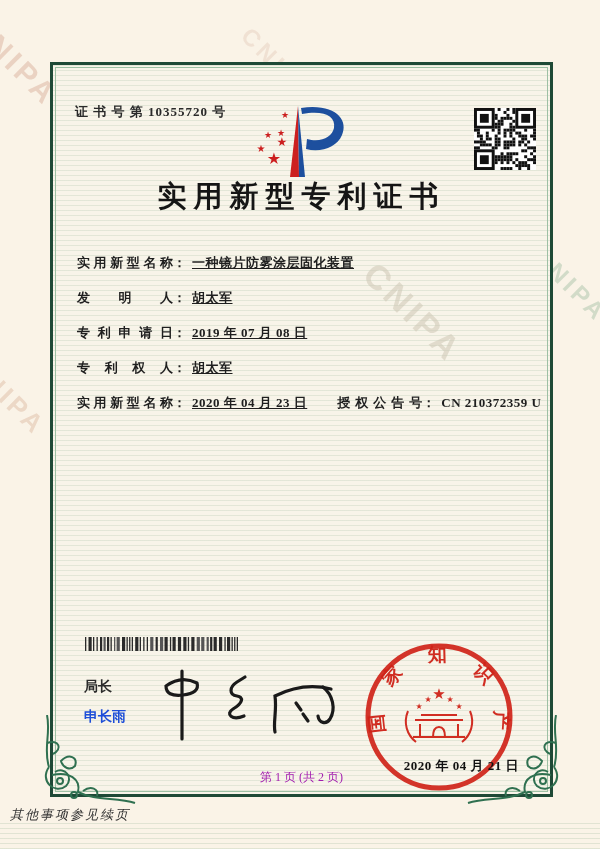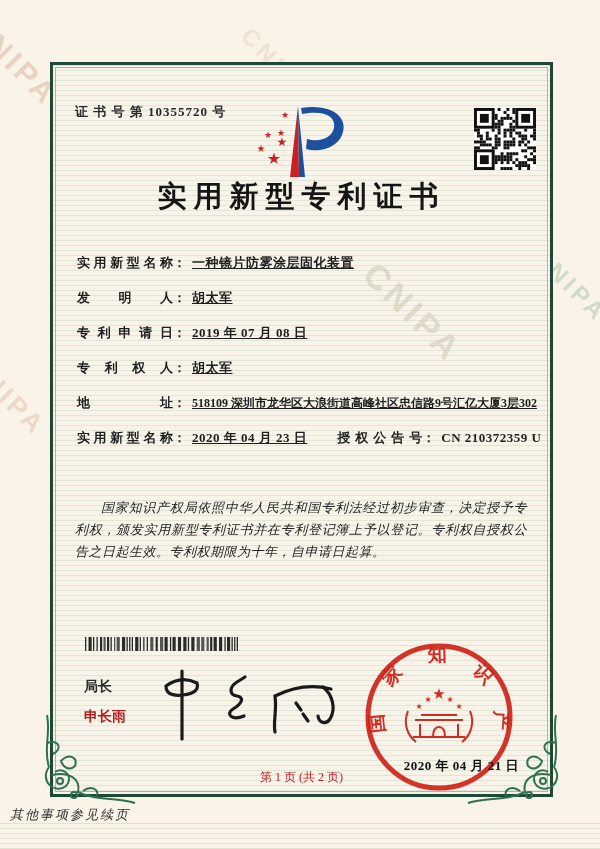--- a/index.html
+++ b/index.html
@@ -50,29 +50,29 @@
   .body-text{position:absolute;left:22px;top:432px;width:452px;font-size:13px;
              font-style:italic;color:#242424;line-height:22px;text-align:justify;
              letter-spacing:0.5px;}
   .body-text p{margin:0;text-indent:2em;}
 
   .barcode{position:absolute;left:32px;top:572px;}
 
   .sig-title{position:absolute;left:31px;top:613px;font-family:"Liberation Sans",sans-serif;
              font-size:14px;font-weight:bold;color:#2b2b2b;}
   .sig-name{position:absolute;left:31px;top:643px;font-family:"Liberation Sans",sans-serif;
-            font-size:14px;font-weight:bold;color:#b91c1c;}
+            font-size:14px;font-weight:bold;color:#1d4ed8;}
   .sig-svg{position:absolute;left:100px;top:600px;}
 
   .seal{position:absolute;left:306px;top:572px;}
   .seal-date{position:absolute;left:306px;top:692px;width:160px;text-align:right;
              font-size:13px;font-weight:bold;color:#111;letter-spacing:0.5px;}
 
   .page-info{position:absolute;left:0;bottom:8px;width:100%;text-align:center;
-             font-size:12px;color:#b91c1c;}
+             font-size:12px;color:#a21caf;}
 
   .orn{position:absolute;pointer-events:none;}
   .orn-bl{left:-14px;top:650px;}
   .orn-br{right:-14px;top:650px;transform:scaleX(-1);}
 
   .note{position:absolute;left:10px;top:806px;width:100%;text-align:left;font-size:13px;
         font-style:italic;color:#333;letter-spacing:2px;}
 </style>
 </head>
 <body>
@@ -269,29 +269,25 @@
       <div class="f-row">
         <span class="f-label">发明人</span><span class="f-colon">：</span><span class="f-value">胡太军</span>
       </div>
       <div class="f-row">
         <span class="f-label">专利申请日</span><span class="f-colon">：</span><span class="f-value">2019 年 07 月 08 日</span>
       </div>
       <div class="f-row">
         <span class="f-label">专利权人</span><span class="f-colon">：</span><span class="f-value">胡太军</span>
       </div>
       <div class="f-row">
-        <span class="f-label">地址</span><span class="f-colon">：</span><span class="f-value addr">518109 深圳市龙华区大浪街道高峰社区忠信路9号汇亿大厦3层302</span>
-      </div>
-      <div class="f-row">
         <span class="f-label">实用新型名称</span><span class="f-colon">：</span><span class="f-value">2020 年 04 月 23 日</span><span class="grant-2"><span class="f-label">授权公告号</span><span class="f-colon">：</span><span class="f-value">CN 210372359 U</span></span>
       </div>
     </div>
 
     <div class="body-text">
-      <p>国家知识产权局依照中华人民共和国专利法经过初步审查，决定授予专利权，颁发实用新型专利证书并在专利登记簿上予以登记。专利权自授权公告之日起生效。专利权期限为十年，自申请日起算。</p>
     </div>
 
     <svg class="barcode" id="barcode" width="156" height="14" viewBox="0 0 156 14">
         <rect x="0" y="0" width="1.3" height="14" fill="#2a2a2a"></rect>
         <rect x="3.5" y="0" width="3.2" height="14" fill="#2a2a2a"></rect>
         <rect x="8" y="0" width="1.3" height="14" fill="#2a2a2a"></rect>
         <rect x="11.5" y="0" width="1.3" height="14" fill="#2a2a2a"></rect>
         <rect x="15" y="0" width="2.2" height="14" fill="#2a2a2a"></rect>
         <rect x="18.5" y="0" width="2.2" height="14" fill="#555"></rect>
         <rect x="22" y="0" width="2.2" height="14" fill="#2a2a2a"></rect>

